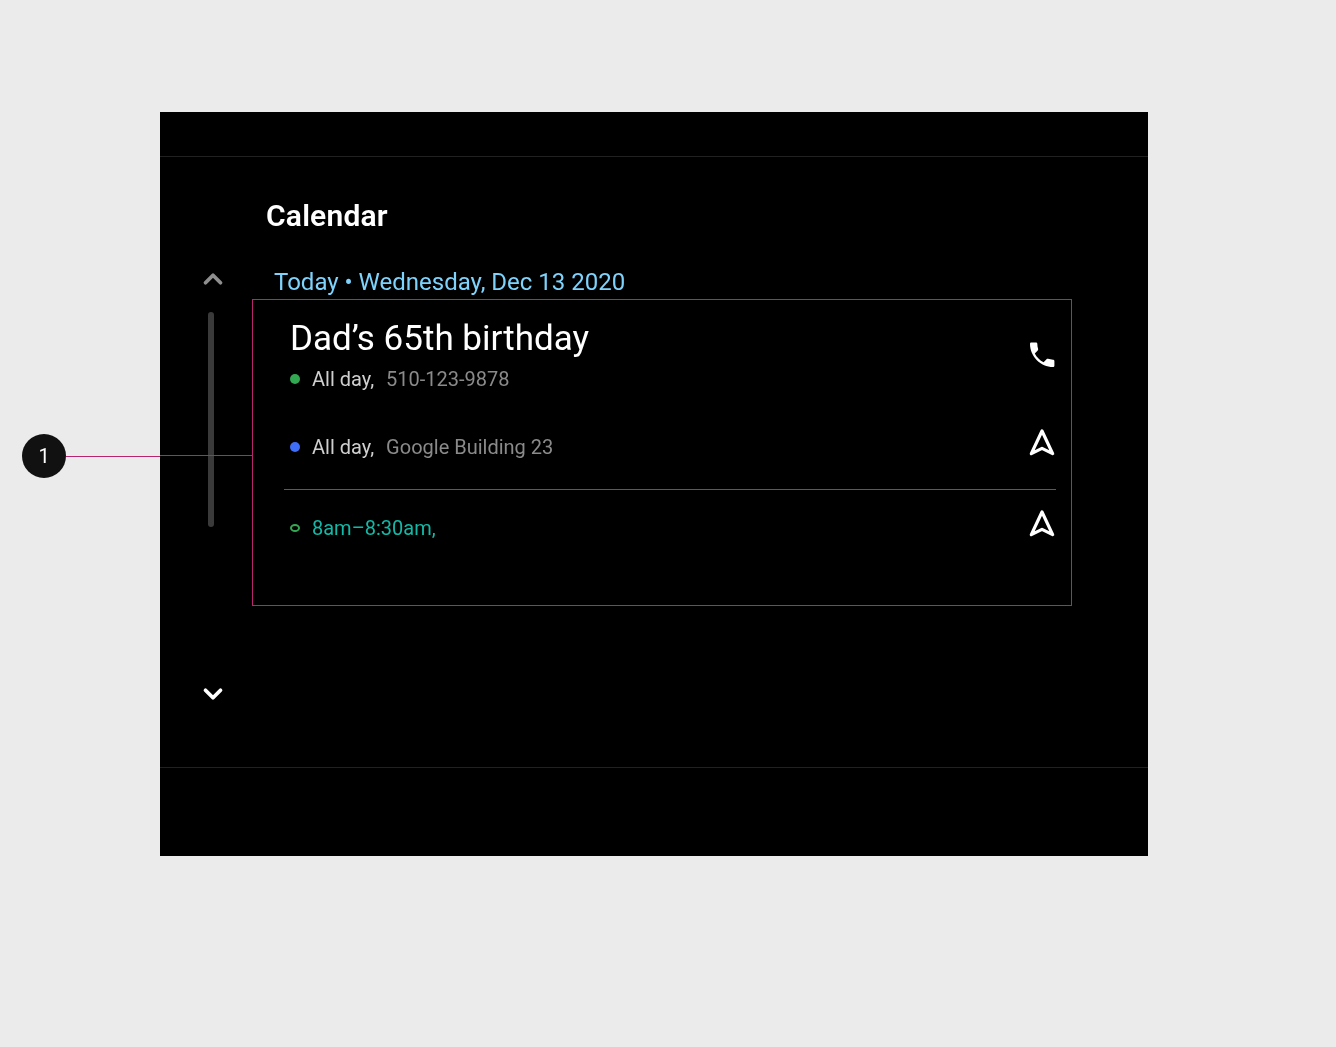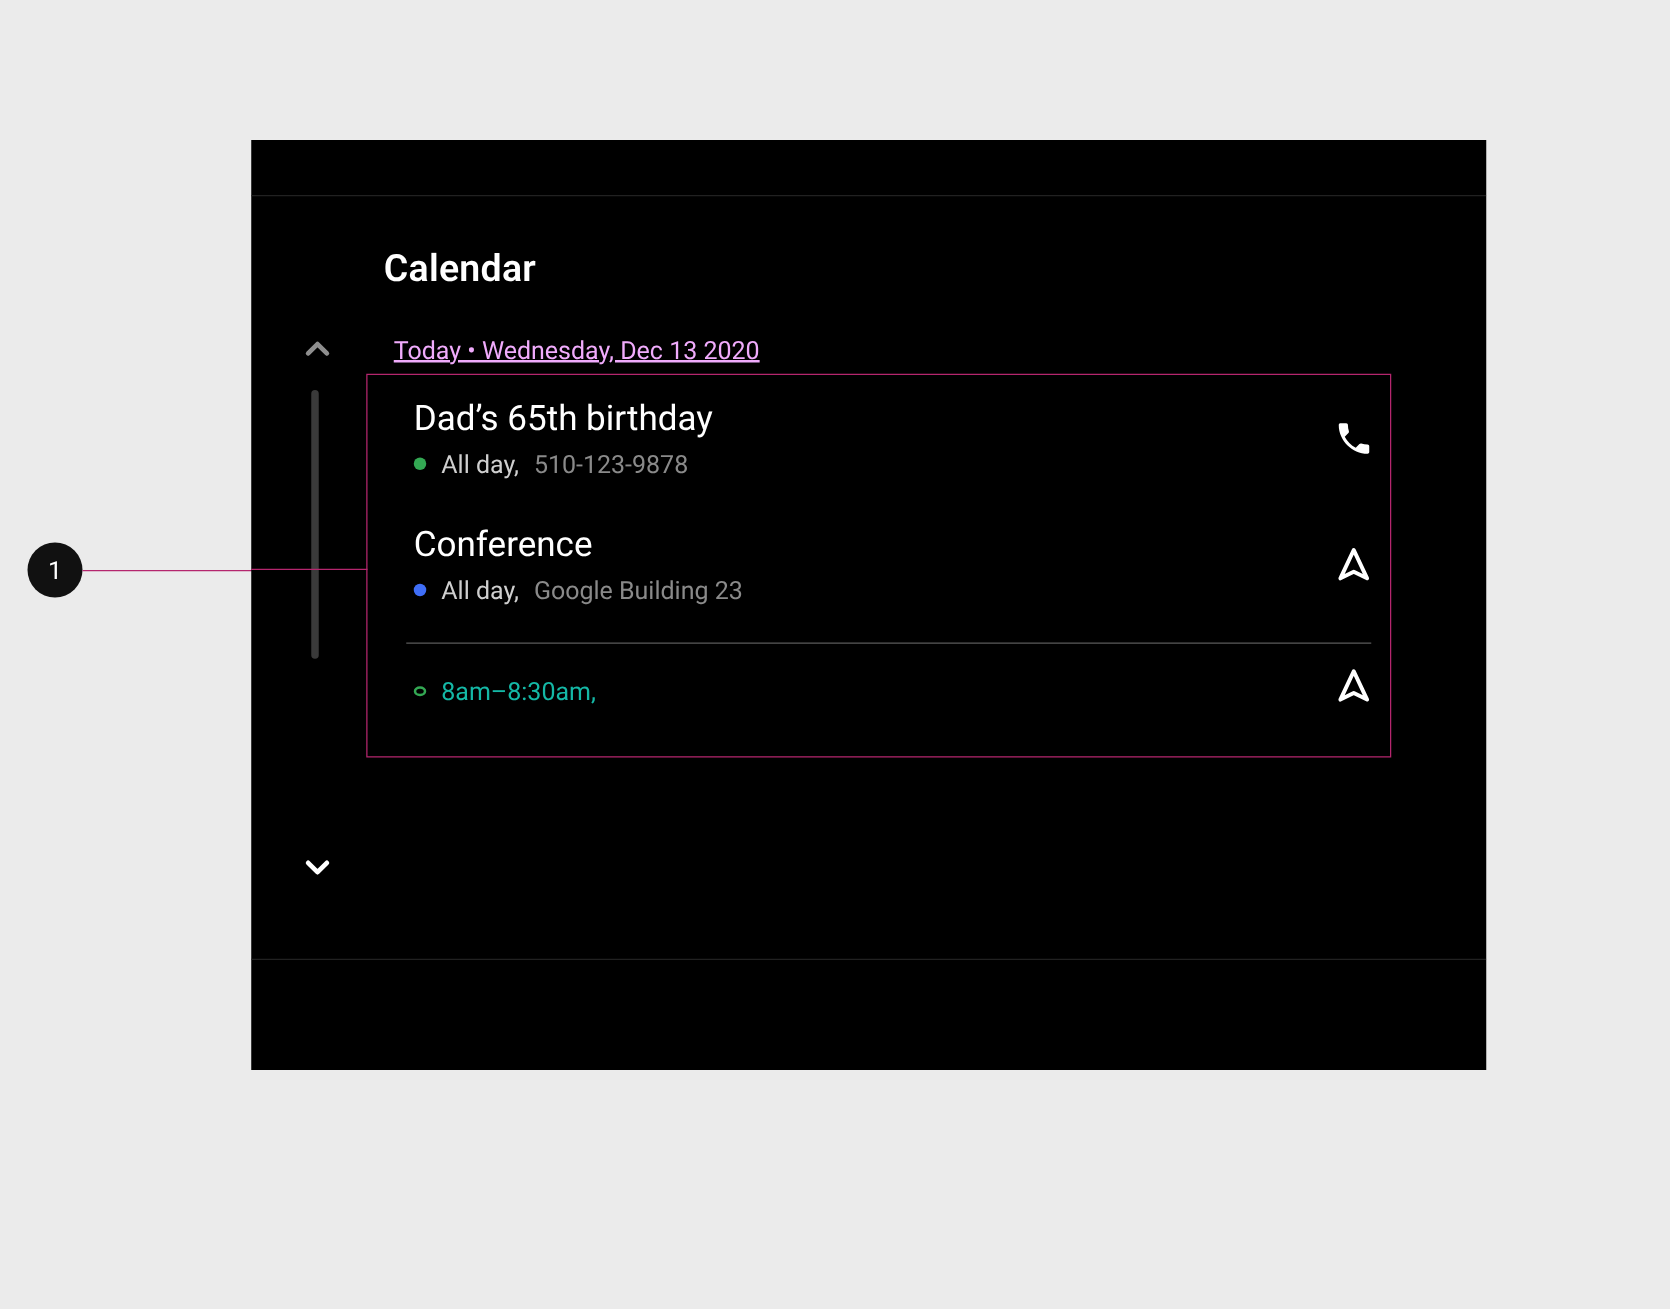--- a/index.html
+++ b/index.html
@@ -13,21 +13,20 @@
   
   .device {
     position: absolute;
     left: 160px;
     top: 112px;
     width: 988px;
     height: 744px;
     background: #000;
     color: #fff;
     overflow: hidden;
-    margin-left: 41px;
   }
   .device-top-divider {
     position: absolute;
     left: 0; right: 0; top: 44px;
     height: 1px;
     background: #212121;
   }
   .device-bottom-divider {
     position: absolute;
     left: 0; right: 0; top: 655px;
@@ -41,23 +40,22 @@
     left: 106px;
     top: 86px;
     font-size: 30px;
     font-weight: 600;
     letter-spacing: .2px;
   }
   .cal-date {
     position: absolute;
     left: 114px;
     top: 156px;
-    font-size: 20px;
-    color: #f0abfc;
-    text-decoration: underline;
+    font-size: 24px;
+    color: #7dd3fc;
   }
 
   
   .scroll-icon {
     position: absolute;
     left: 38px;
     width: 30px; height: 30px;
     color: #8e8e8e;
   }
   .scroll-up   { top: 152px; }
@@ -97,21 +95,21 @@
     width: 94px;
     height: 1px;
     background: #b5266e;
   }
 
   .row {
     position: relative;
     padding: 18px 24px 18px 24px;
   }
   .row .title {
-    font-size: 28px;
+    font-size: 35px;
     font-weight: 400;
     color: #fff;
   }
   .row .title.dim { color: #8a8a8a; }
   .row .title.strike { text-decoration: line-through; text-decoration-thickness: 2px; }
 
   .row .sub {
     margin-top: 8px;
     font-size: 20px;
     color: #8a8a8a;
@@ -220,21 +218,20 @@
         <span>510-123-9878</span>
       </div>
       <span class="row-action">
         <svg viewBox="0 0 24 24" fill="currentColor">
             <path d="M6.6 10.8c1.4 2.8 3.8 5.2 6.6 6.6l2.2-2.2c.3-.3.7-.4 1.1-.3 1.2.4 2.5.6 3.8.6.6 0 1 .5 1 1V20c0 .6-.5 1-1 1C11 21 3 13 3 3.7c0-.6.5-1 1-1h3.5c.6 0 1 .5 1 1 0 1.3.2 2.6.6 3.8.1.4 0 .8-.3 1.1L6.6 10.8z"></path>
           </svg>
       </span>
     </div>
 
     <div class="row">
-      <div class="title">Conference</div>
       <div class="sub">
         <span class="dot blue"></span>
         <span class="pre">All day,</span>
         <span>Google Building 23</span>
       </div>
       <span class="row-action">
         <svg viewBox="0 0 24 24" fill="none" stroke="currentColor" stroke-width="2.4" stroke-linejoin="round" stroke-linecap="round">
             <path d="M12 3 L20 20 L12 16 L4 20 Z"></path>
           </svg>
       </span>

